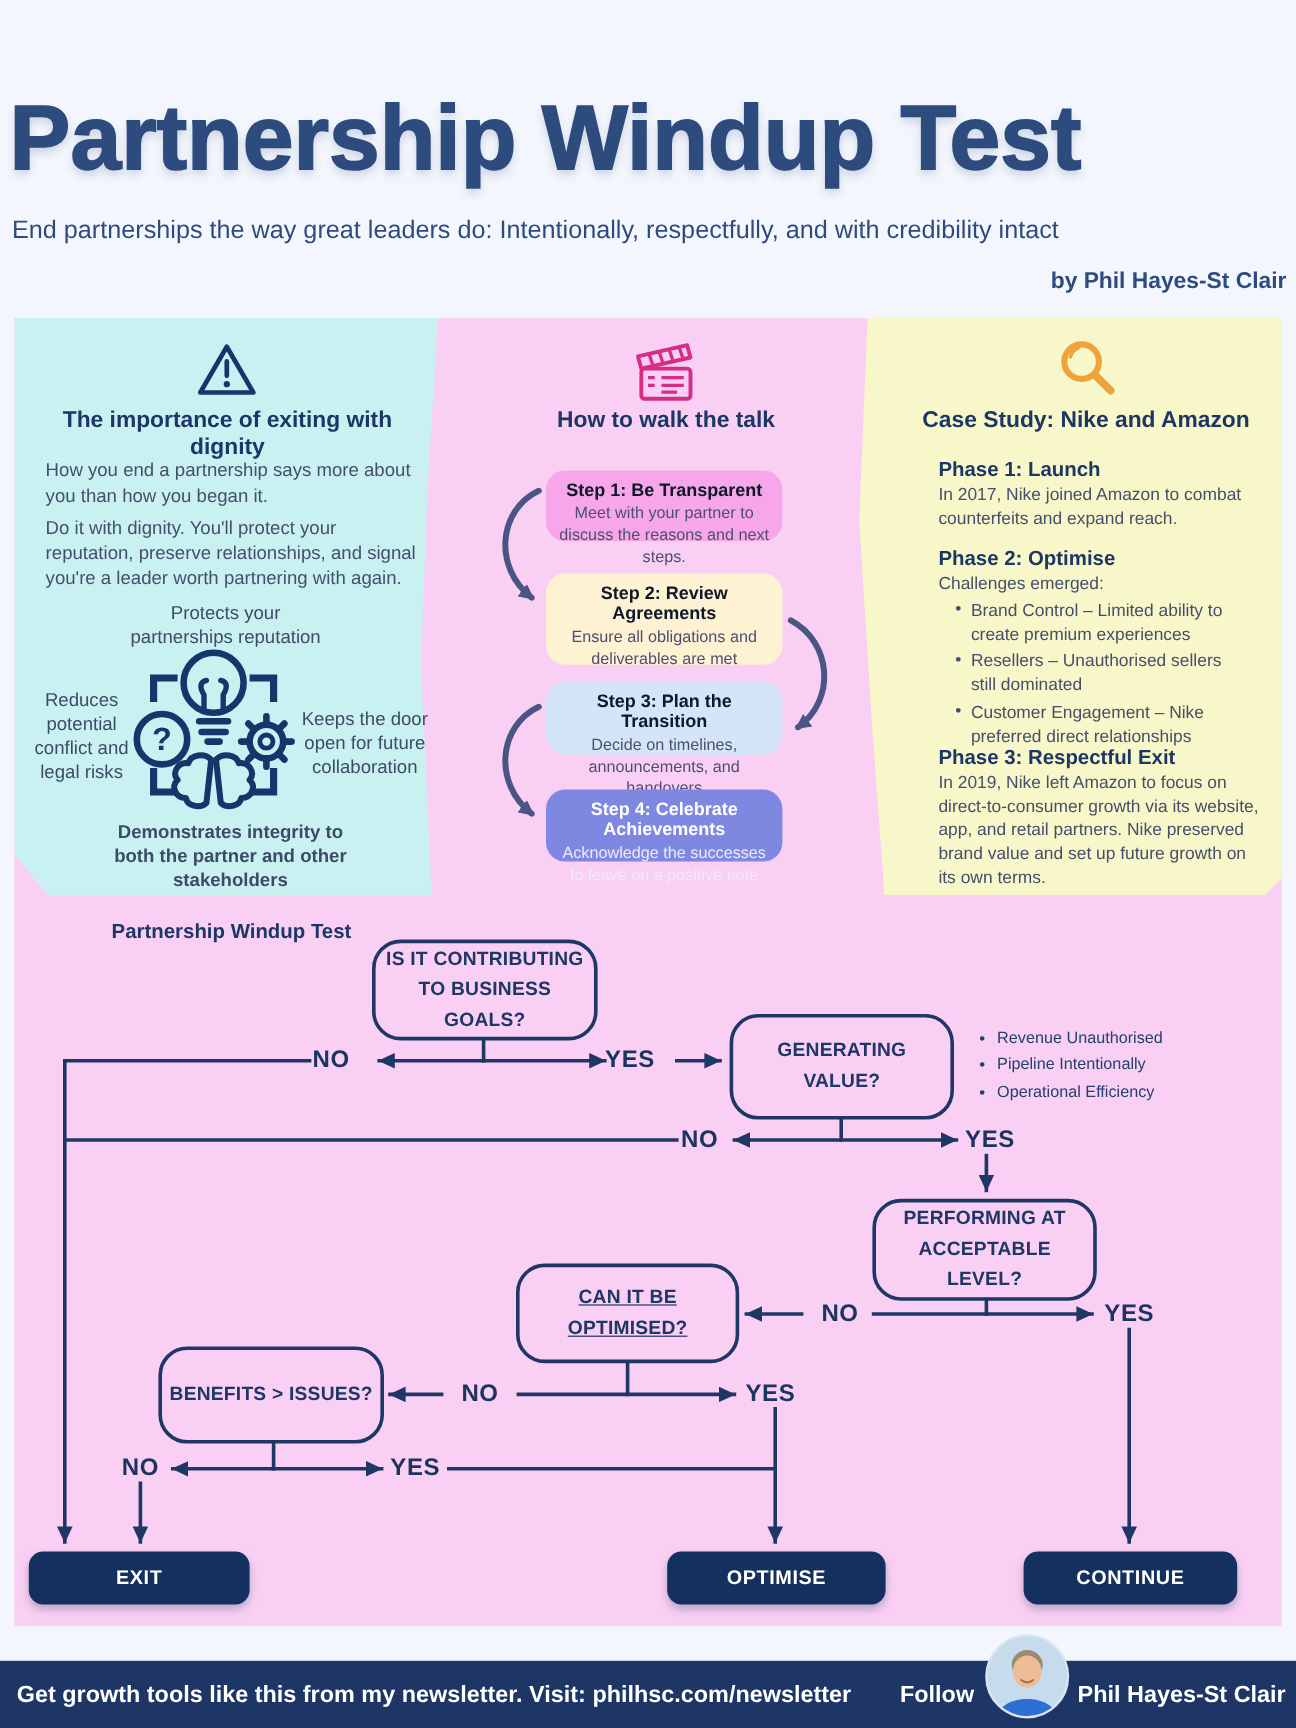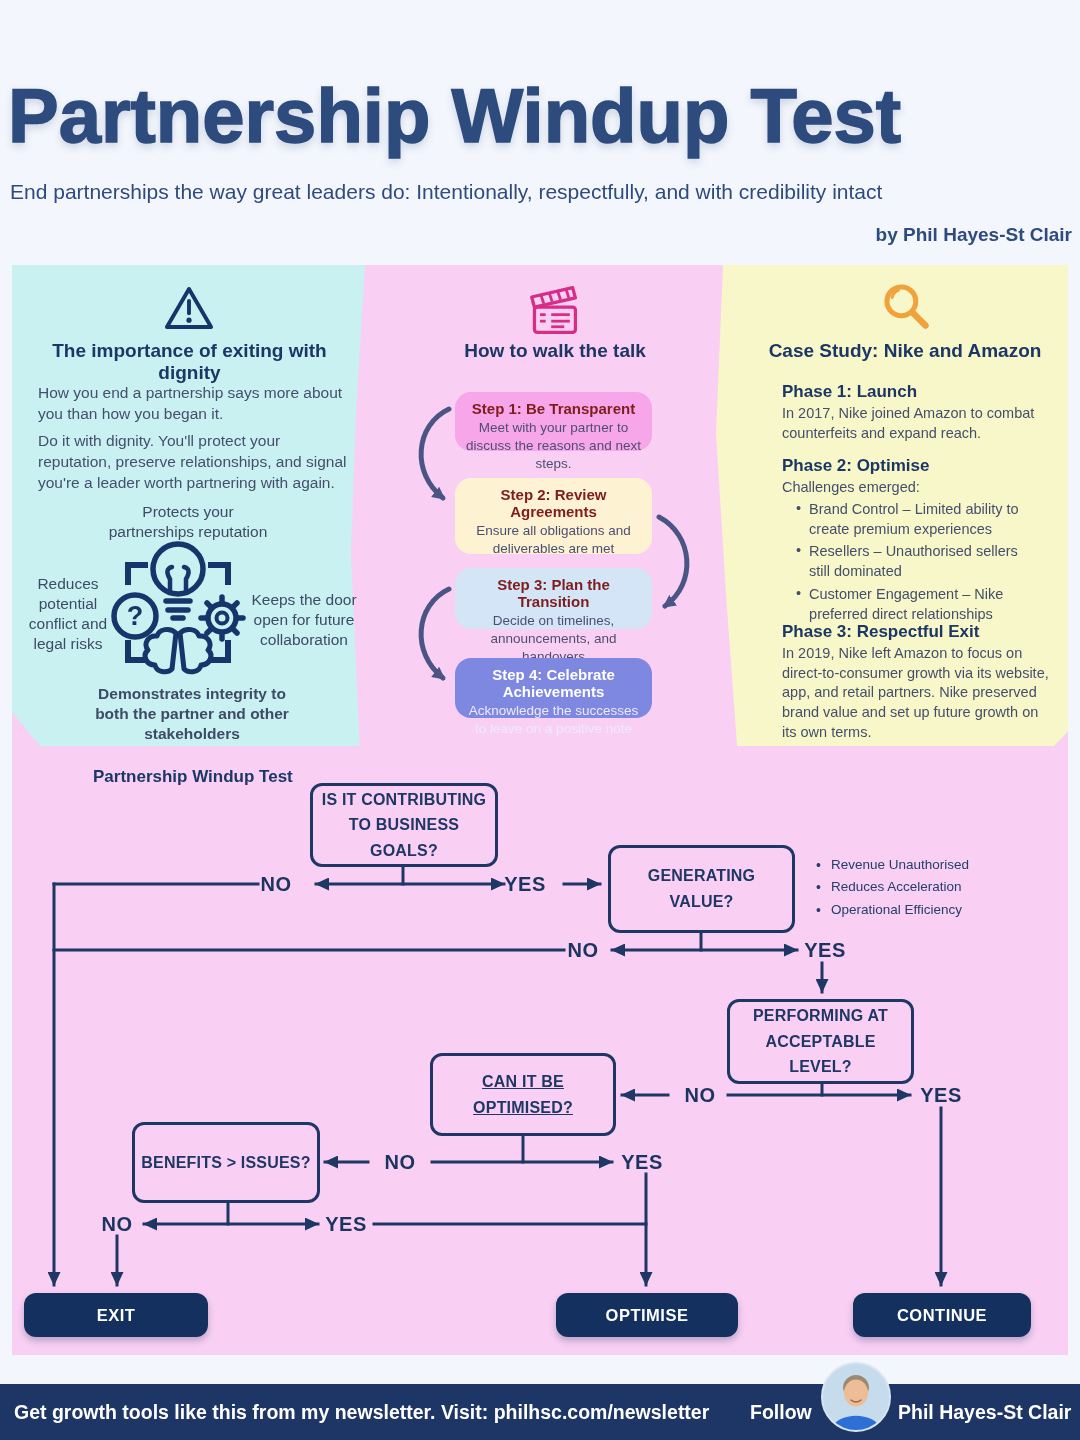--- a/index.html
+++ b/index.html
@@ -16,32 +16,32 @@
   .pink-master{left:12px;top:265px;width:1056px;height:1090px;background:#f9d0f3;}
   .panel-cyan{left:12px;top:265px;width:353px;height:481px;background:#c9f1f2;
       clip-path:polygon(0 0,100% 0,97.5% 30%,96% 60%,98.5% 100%,8% 100%,0 93%);}
   .panel-yellow{left:716px;top:265px;width:352px;height:481px;background:#f8f7c9;
       clip-path:polygon(2% 0,100% 0,100% 97%,96% 100%,6% 100%,3% 70%,0 35%);}
   .phead{font-size:19px;font-weight:800;color:#1c3765;text-align:center;}
   .ptext{font-size:15.5px;line-height:1.36;color:#454f6b;}
   .benefit{font-size:15.5px;line-height:1.3;color:#3e4b66;text-align:center;}
   
   .card{left:455px;width:197px;border-radius:16px;text-align:center;padding:8px 10px;box-sizing:border-box;}
-  .card .ct{font-size:15px;font-weight:800;color:#7f1d1d;margin-bottom:2px;}
+  .card .ct{font-size:15px;font-weight:800;color:#0f172a;margin-bottom:2px;}
   .card .cb{font-size:13.5px;line-height:1.32;color:#4e4e73;}
   .card4 .ct{color:#ffffff;}
   .card4 .cb{color:#eceafc;}
   
   .cs-title{font-size:17px;font-weight:800;color:#1c3765;}
   .cs-body{font-size:14.5px;line-height:1.36;color:#454f6b;}
   .cs-li{display:flex;margin-bottom:3px;}
   .cs-li::before{content:"•";font-size:14.5px;color:#454f6b;margin:0 8px 0 6px;}
   
   .fc-title{left:93px;top:767px;font-size:17px;font-weight:800;color:#1c3765;}
-  .fbox{border:3px solid #1e3765;border-radius:12px;display:flex;align-items:center;justify-content:center;
+  .fbox{border:3px solid #1e3765;border-radius:24px;display:flex;align-items:center;justify-content:center;
         text-align:center;font-size:16px;font-weight:800;line-height:1.6;color:#1e3765;
         padding:0 6px;box-sizing:border-box;letter-spacing:.2px;}
   .lab{transform:translate(-50%,-50%);font-size:20px;font-weight:800;color:#1c3560;letter-spacing:.5px;}
   .vbul{display:flex;align-items:flex-start;margin-bottom:7px;}
   .vbul::before{content:"•";font-size:14px;color:#24406b;margin-right:10px;line-height:1.1;}
   .vbul span{font-size:13.5px;font-weight:500;color:#24406b;line-height:1.1;}
   .endbtn{background:#14305e;border-radius:12px;color:#ffffff;display:flex;align-items:center;justify-content:center;
           font-size:16.5px;font-weight:800;letter-spacing:.5px;height:44px;
           box-shadow:0 4px 7px rgba(23,48,95,.28);}
   
@@ -237,21 +237,21 @@
   <div class="abs fbox" style="left:608px;top:845px;width:187px;height:88px;">GENERATING VALUE?</div>
   <div class="abs fbox" style="left:727px;top:999px;width:187px;height:85px;">PERFORMING AT ACCEPTABLE LEVEL?</div>
   <div class="abs fbox" style="left:430px;top:1053px;width:186px;height:83px;text-decoration:underline;">CAN IT BE OPTIMISED?</div>
   <div class="abs fbox" style="left:132px;top:1122px;width:188px;height:81px;">BENEFITS &gt; ISSUES?</div>
 
   <div class="abs" style="left:816px;top:858px;width:250px;">
     <div class="vbul">
         <span>Revenue Unauthorised</span>
       </div>
     <div class="vbul">
-        <span>Reduces Acceleration</span>
+        <span>Pipeline Intentionally</span>
       </div>
     <div class="vbul">
         <span>Operational Efficiency</span>
       </div>
   </div>
 
   <div class="abs lab" style="left:276px;top:884px;">NO</div>
   <div class="abs lab" style="left:525px;top:884px;">YES</div>
   <div class="abs lab" style="left:583px;top:950px;">NO</div>
   <div class="abs lab" style="left:825px;top:950px;">YES</div>

